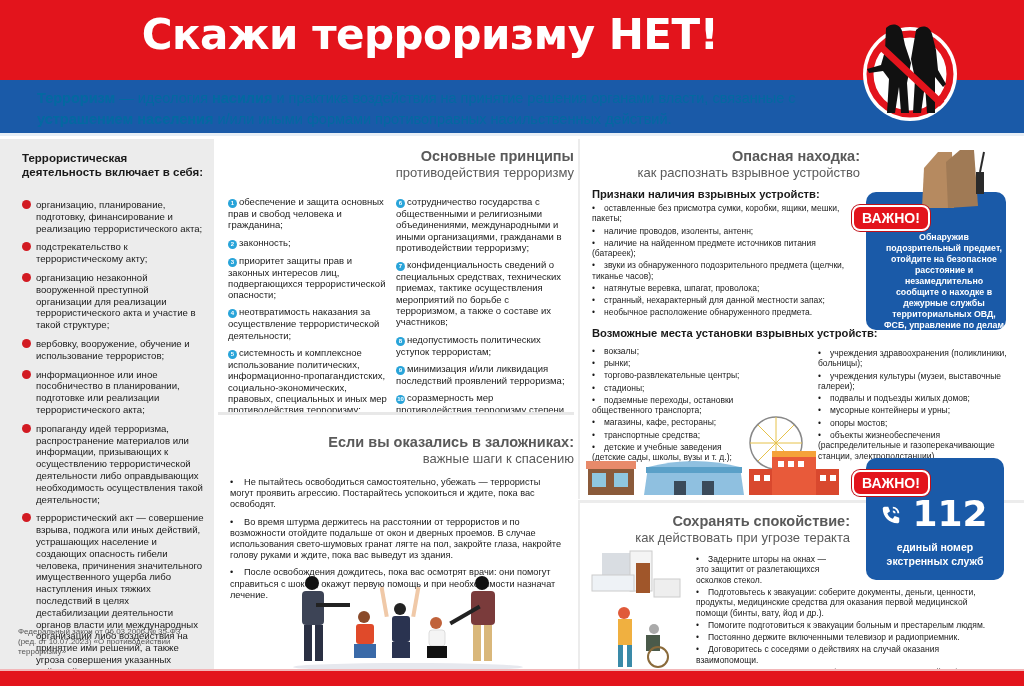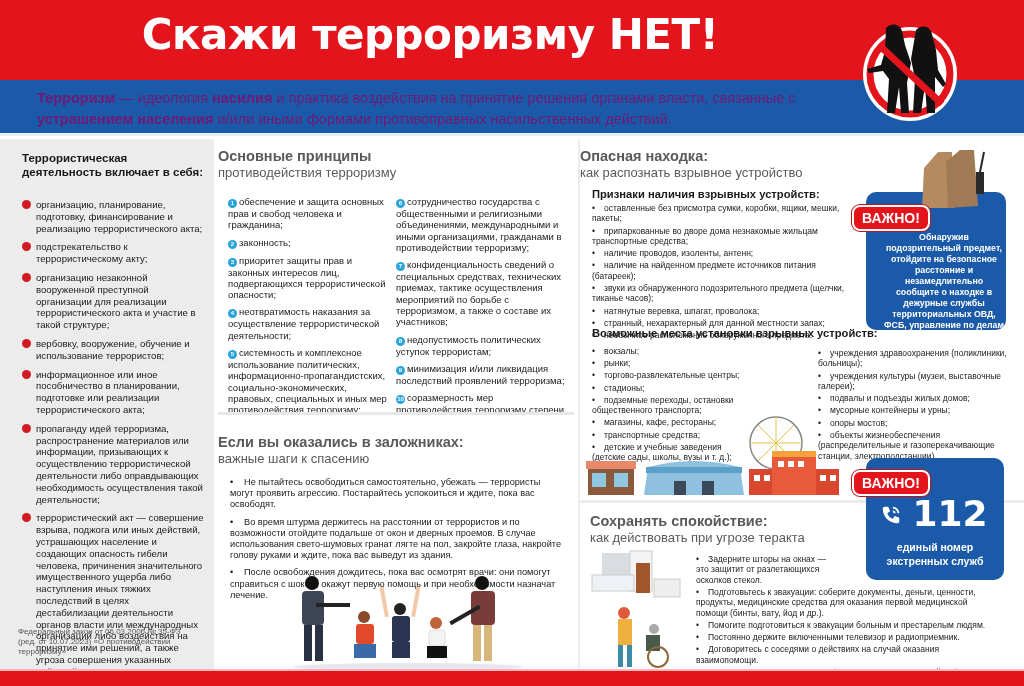--- a/index.html
+++ b/index.html
@@ -5,35 +5,35 @@
   * { box-sizing: border-box; margin: 0; padding: 0; }
   html, body { width: 1024px; height: 686px; overflow: hidden; background: #ffffff; }
   body { font-family: "Liberation Sans", "DejaVu Sans", sans-serif; color: #1a1a1a; position: relative; }
 
   
   .hdr-red { position: absolute; left: 0; top: 0; width: 1024px; height: 80px; background: #e3141c; }
   .hdr-title { position: absolute; left: 0; top: 10px; width: 860px; text-align: center;
     font-family: "DejaVu Sans", sans-serif; font-weight: bold; font-size: 42px; color: #fff; letter-spacing: -0.5px; }
   .hdr-blue { position: absolute; left: 0; top: 80px; width: 1024px; height: 56px; background: #1a5aa8;
     border-bottom: 3px solid #e6eef6; }
-  .hdr-def { position: absolute; left: 37px; top: 88px; width: 800px; color: #701a75; font-size: 14.5px; line-height: 21px; }
+  .hdr-def { position: absolute; left: 37px; top: 88px; width: 800px; color: #0369a1; font-size: 14.5px; line-height: 21px; }
   .hdr-def b { font-weight: bold; }
   .logo { position: absolute; left: 852px; top: 18px; width: 120px; height: 108px; }
 
   
   .left { position: absolute; left: 0; top: 139px; width: 214px; height: 530px; background: #ececec; padding: 12px 10px 0 22px; }
   .left h3 { font-size: 11.5px; font-weight: bold; line-height: 14px; margin-bottom: 20px; }
   .left ul { list-style: none; }
   .left li { position: relative; font-size: 9.6px; line-height: 11.8px; padding-left: 14px; margin-bottom: 7px; }
   .left li .dot { position: absolute; left: 0; top: 1px; width: 9px; height: 9px; border-radius: 50%; background: #d21a22; }
   .left .law { position: absolute; left: 18px; bottom: 12px; font-size: 8px; line-height: 10px; color: #555; }
 
   
   .mid-top { position: absolute; left: 218px; top: 139px; width: 356px; height: 270px; background: #fff; }
-  .sec-title { text-align: left; color: #5a5a5a; font-family: "Liberation Sans", sans-serif; }
+  .sec-title { text-align: right; color: #5a5a5a; font-family: "Liberation Sans", sans-serif; }
   .sec-title .t1 { font-weight: bold; font-size: 14.5px; line-height: 17px; }
   .sec-title .t2 { font-size: 13px; line-height: 15px; }
   .princ { position: absolute; top: 57px; font-size: 9.5px; line-height: 11.3px; }
   .princ div { margin-bottom: 6px; }
   .princ .n { display: inline-block; width: 9px; height: 9px; border-radius: 50%; background: #29a4d9; color: #fff;
     font-size: 6px; line-height: 9px; text-align: center; font-weight: bold; margin-right: 2px; vertical-align: 0px; }
   .mid-bot { position: absolute; left: 218px; top: 412px; width: 356px; height: 257px; background: #fff;
     border-top: 3px solid #e8e8e8; }
   .host { position: absolute; left: 12px; top: 62px; width: 336px; font-size: 9.2px; line-height: 11.2px; }
   .host p { margin-bottom: 6px; padding-left: 0; }
@@ -158,21 +158,20 @@
 </div>
 
 <div class="right-top">
   <div class="sec-title" style="padding-top:9px; width:280px;">
     <div class="t1">Опасная находка:</div>
     <div class="t2">как распознать взрывное устройство</div>
   </div>
   <div class="sub-h" style="position:absolute; left:12px; top:49px;text-align:right;">Признаки наличия взрывных устройств:</div>
   <div class="blist" style="position:absolute; left:12px; top:64px; width:260px;">
     <div><span class="b">•</span><span>оставленные без присмотра сумки, коробки, ящики, мешки, пакеты;</span></div>
-    <div><span class="b">•</span><span>припаркованные во дворе дома незнакомые жильцам транспортные средства;</span></div>
     <div><span class="b">•</span><span>наличие проводов, изоленты, антенн;</span></div>
     <div><span class="b">•</span><span>наличие на найденном предмете источников питания (батареек);</span></div>
     <div><span class="b">•</span><span>звуки из обнаруженного подозрительного предмета (щелчки, тиканье часов);</span></div>
     <div><span class="b">•</span><span>натянутые веревка, шпагат, проволока;</span></div>
     <div><span class="b">•</span><span>странный, нехарактерный для данной местности запах;</span></div>
     <div><span class="b">•</span><span>необычное расположение обнаруженного предмета.</span></div>
   </div>
   <div class="sub-h" style="position:absolute; left:12px; top:188px;text-align:center;">Возможные места установки взрывных устройств:</div>
   <div class="blist" style="position:absolute; left:12px; top:207px; width:160px;">
     <div><span class="b">•</span><span>вокзалы;</span></div>

